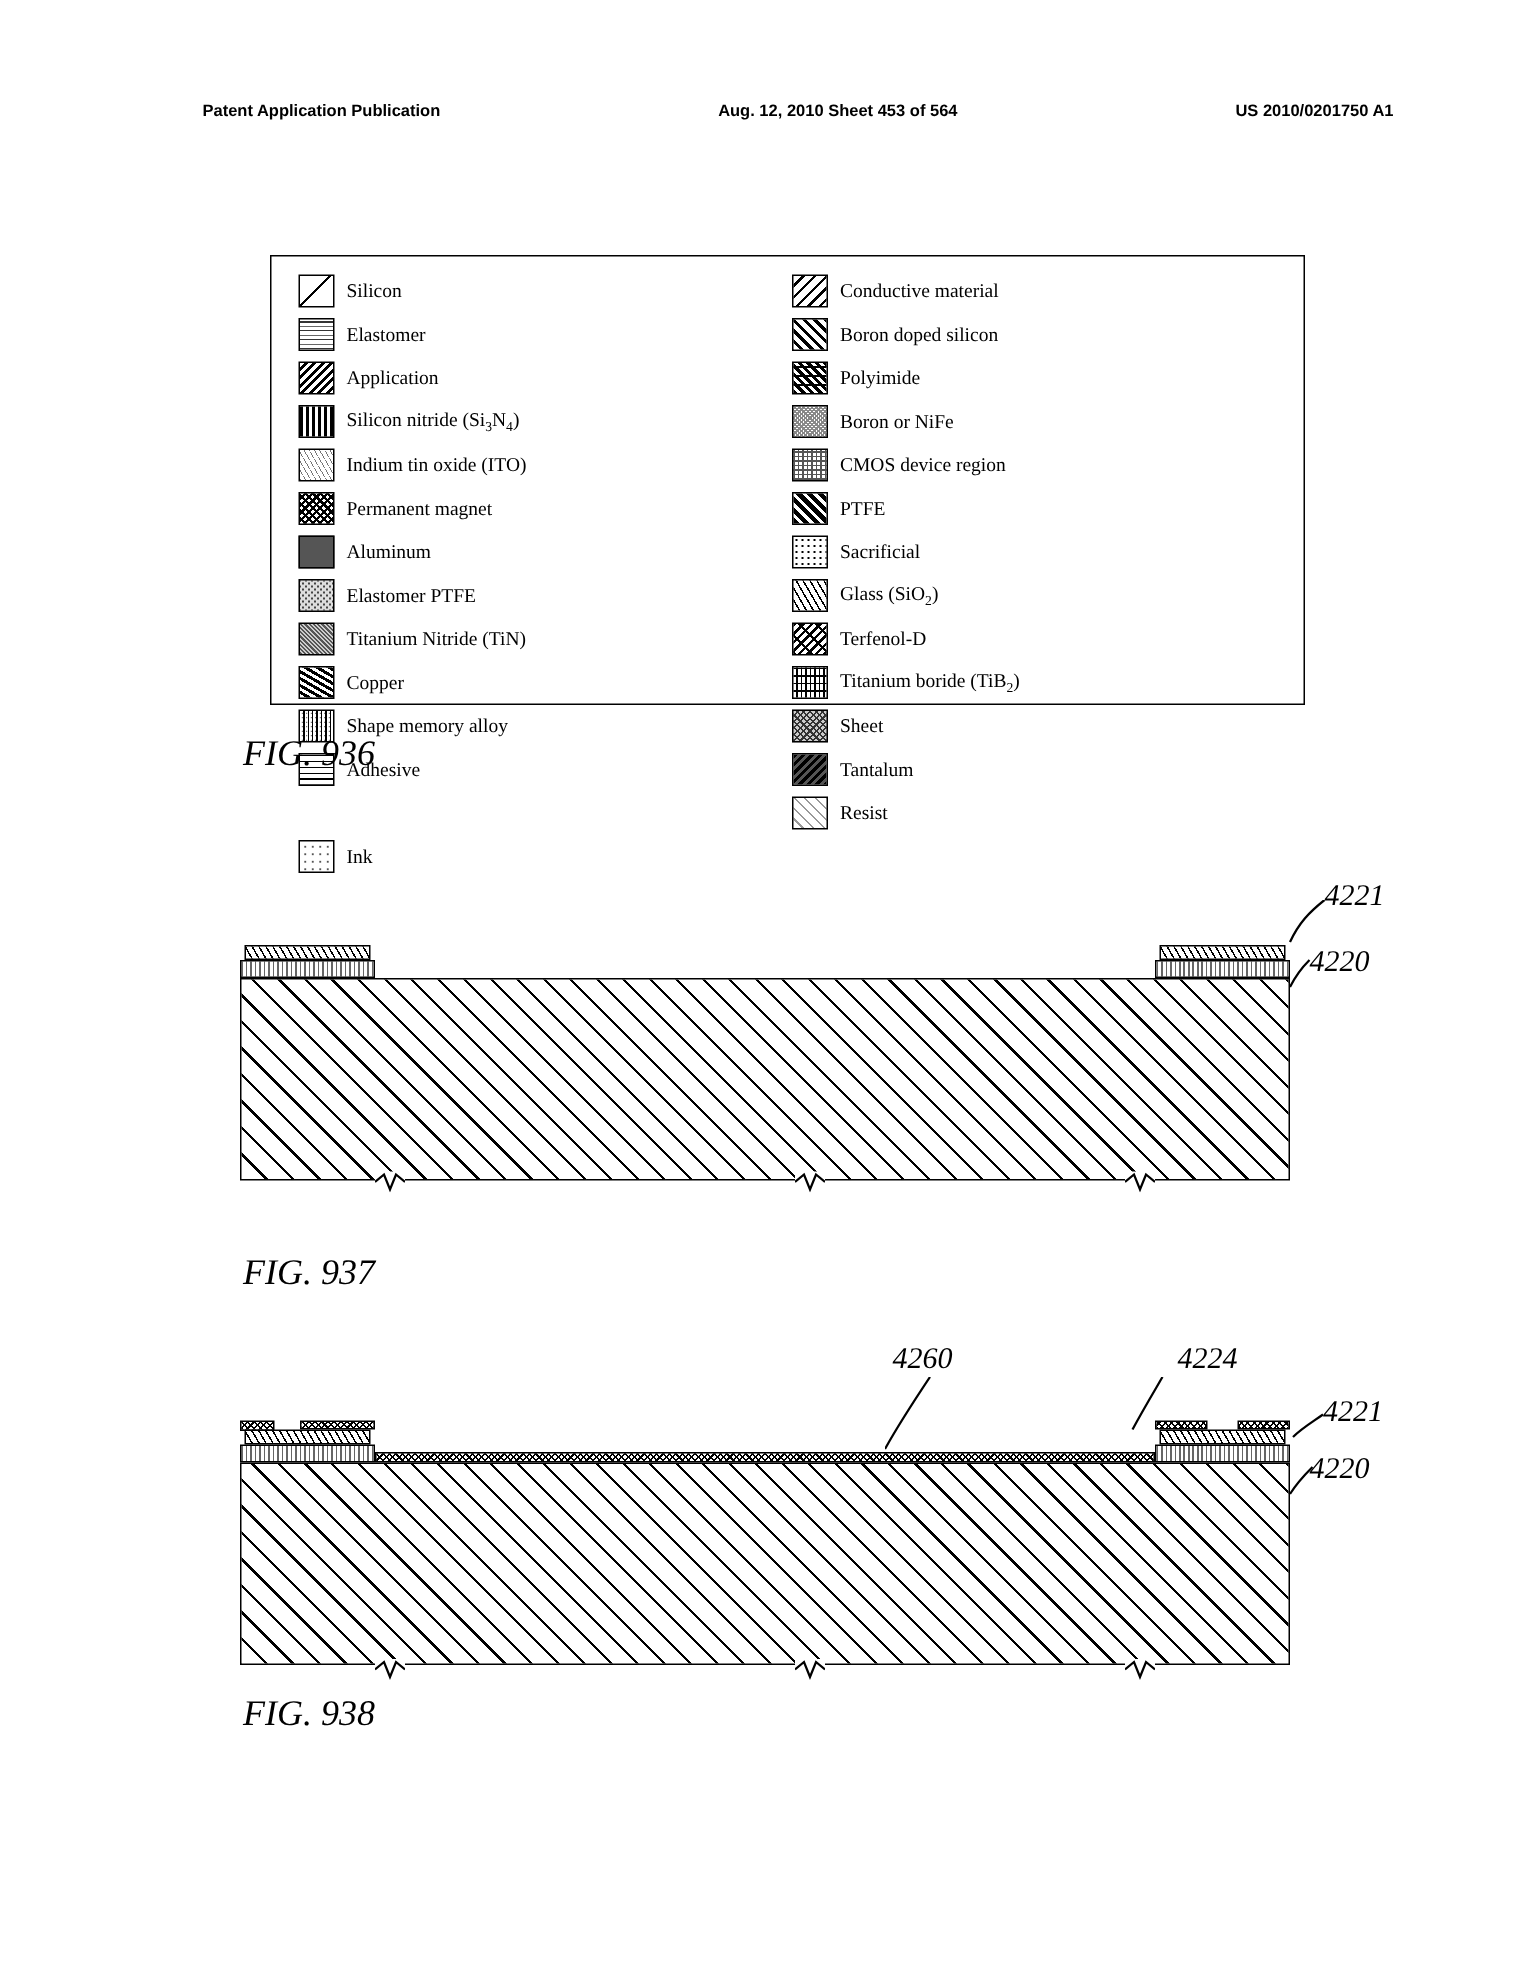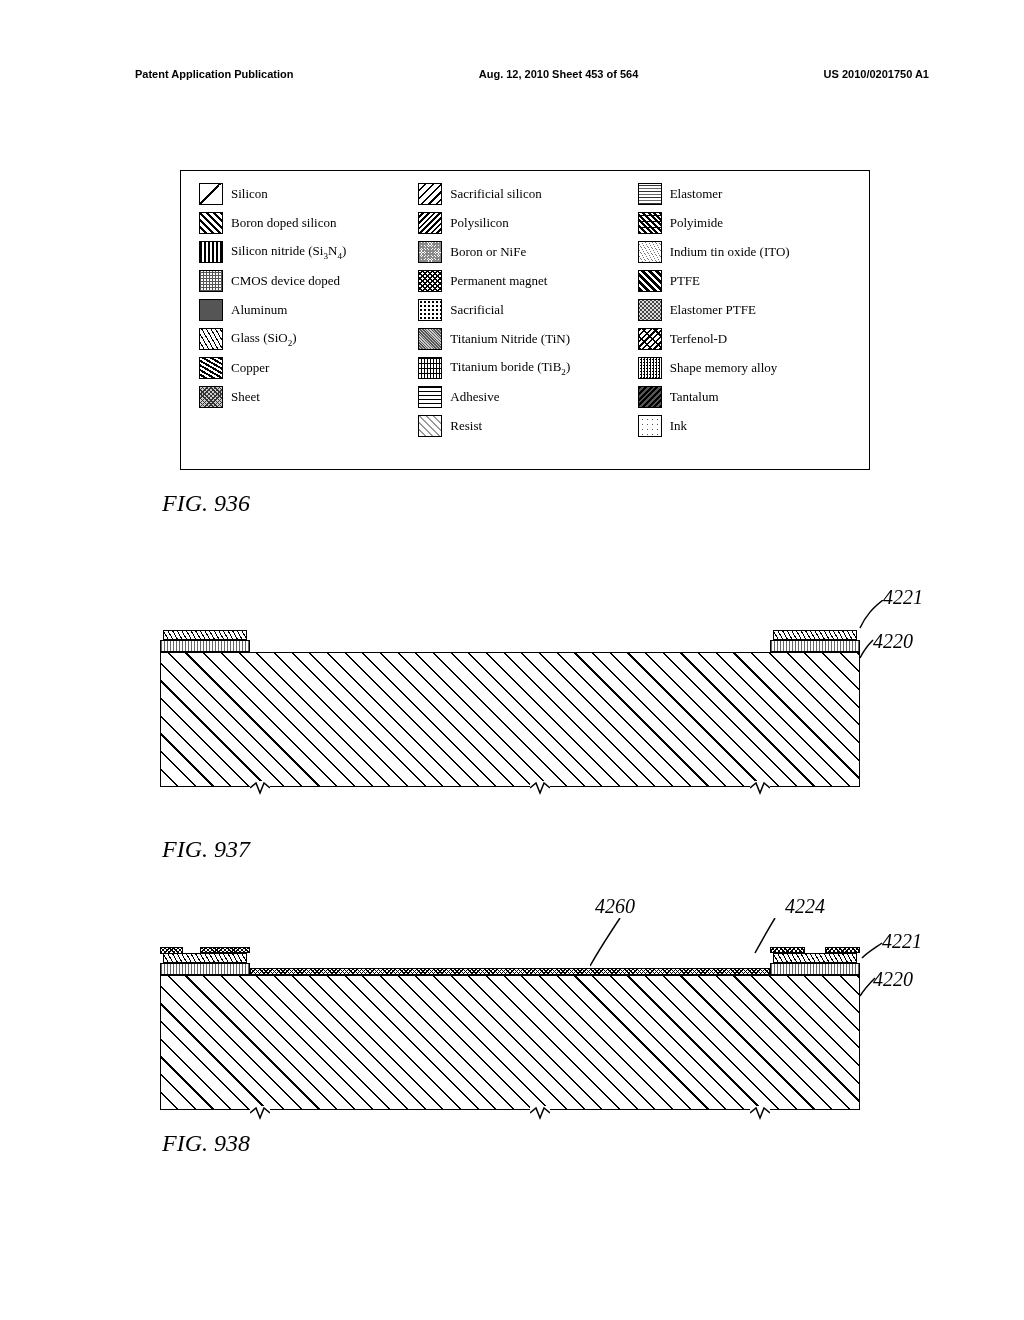--- a/index.html
+++ b/index.html
@@ -26,21 +26,21 @@
     position: absolute;
     left: 180px;
     top: 170px;
     width: 690px;
     height: 300px;
     border: 1.5px solid #000;
     padding: 12px 18px;
   }
   .legend-grid {
     display: grid;
-    grid-template-columns: 1fr 1fr 1fr;
+    grid-template-columns: 1fr 1fr;
     row-gap: 7px;
     column-gap: 6px;
   }
   .legend-item {
     display: flex;
     align-items: center;
     font-family: 'Comic Sans MS', cursive;
     font-size: 13px;
   }
   .swatch {
@@ -147,34 +147,34 @@
 
 <div class="legend-box">
   <div class="legend-grid">
 
     <div class="legend-item">
         <div class="swatch p-silicon"></div>
         <span>Silicon</span>
       </div>
     <div class="legend-item">
         <div class="swatch p-sacrificial"></div>
-        <span>Sacrificial silicon</span>
+        <span>Conductive material</span>
       </div>
     <div class="legend-item">
         <div class="swatch p-elastomer"></div>
         <span>Elastomer</span>
       </div>
 
     <div class="legend-item">
         <div class="swatch p-boron"></div>
         <span>Boron doped silicon</span>
       </div>
     <div class="legend-item">
         <div class="swatch p-cupronickel"></div>
-        <span>Polysilicon</span>
+        <span>Application</span>
       </div>
     <div class="legend-item">
         <div class="swatch p-polyimide"></div>
         <span>Polyimide</span>
       </div>
 
     <div class="legend-item">
         <div class="swatch p-nitride"></div>
         <span id="nitride-label">Silicon nitride (Si<span class="sub">3</span>N<span class="sub">4</span>)</span>
       </div>
@@ -182,21 +182,21 @@
         <div class="swatch p-conife"></div>
         <span>Boron or NiFe</span>
       </div>
     <div class="legend-item">
         <div class="swatch p-ito"></div>
         <span>Indium tin oxide (ITO)</span>
       </div>
 
     <div class="legend-item">
         <div class="swatch p-cmos"></div>
-        <span>CMOS device doped</span>
+        <span>CMOS device region</span>
       </div>
     <div class="legend-item">
         <div class="swatch p-magnet"></div>
         <span>Permanent magnet</span>
       </div>
     <div class="legend-item">
         <div class="swatch p-ptfe"></div>
         <span>PTFE</span>
       </div>
 

